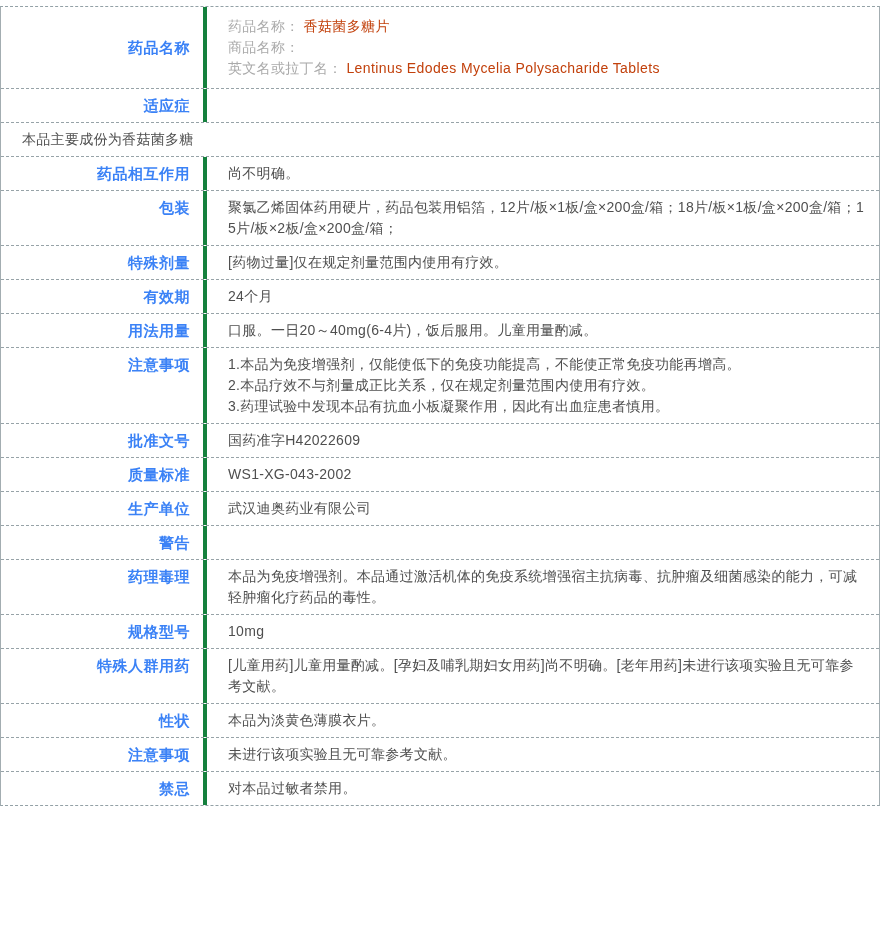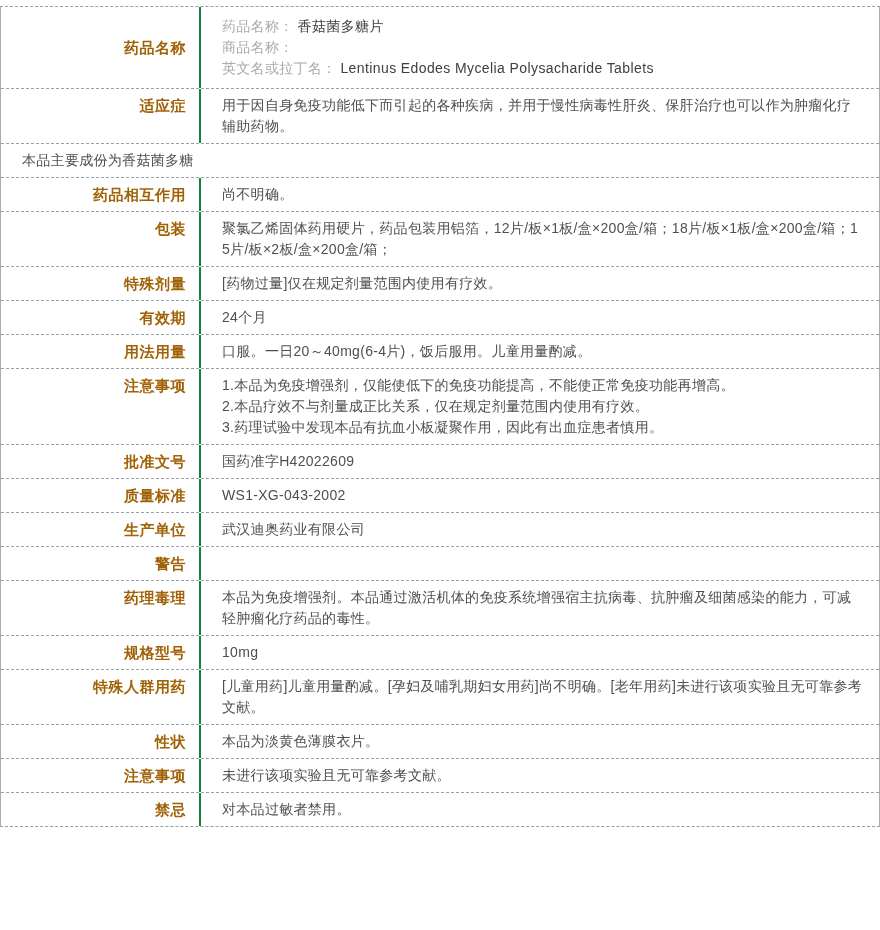--- a/index.html
+++ b/index.html
@@ -26,31 +26,32 @@
     display: flex;
     border-bottom: 1px dashed #97a3a8;
   }
   .row:last-child {
     border-bottom: none;
   }
   .cell.label {
     width: 200px;
     min-width: 200px;
     box-sizing: border-box;
-    border-right: 2px solid #15803d;
+    border-right: 4px solid #15803d;
     display: flex;
     justify-content: flex-end;
     align-items: flex-start;
     padding: 6px 13px 6px 4px;
     font-size: 15px;
     font-weight: bold;
-    color: #a16207;
+    color: #3b82f6;
     line-height: 21px;
     text-align: right;
     letter-spacing: 0.5px;
+    margin-left: 6px;
   }
   .cell.content {
     flex: 1;
     box-sizing: border-box;
     padding: 6px 14px 6px 21px;
     font-size: 14px;
     color: #4f4f4f;
     line-height: 21px;
     letter-spacing: 0.3px;
     white-space: pre-line;
@@ -66,21 +67,21 @@
   }
   .field-line {
     line-height: 21px;
     min-height: 21px;
   }
   .field-label {
     color: #aaaaaa;
     margin-right: 4px;
   }
   .field-value {
-    color: #404040;
+    color: #c2410c;
     letter-spacing: 0.4px;
   }
   .spacer-bottom {
     height: 100px;
     background: #ffffff;
   }
 </style>
 </head>
 <body>
 
@@ -90,21 +91,20 @@
     <div class="cell label">药品名称</div>
     <div class="cell content">
       <div class="field-line"><span class="field-label">药品名称：</span><span class="field-value">香菇菌多糖片</span></div>
       <div class="field-line"><span class="field-label">商品名称：</span><span class="field-value"></span></div>
       <div class="field-line"><span class="field-label">英文名或拉丁名：</span><span class="field-value">Lentinus Edodes Mycelia Polysacharide Tablets</span></div>
     </div>
   </div>
 
   <div class="row">
     <div class="cell label">适应症</div>
-    <div class="cell content">用于因自身免疫功能低下而引起的各种疾病，并用于慢性病毒性肝炎、保肝治疗也可以作为肿瘤化疗辅助药物。</div>
   </div>
 
   <div class="row">
     <div class="cell content">本品主要成份为香菇菌多糖</div>
   </div>
 
   <div class="row">
     <div class="cell label">药品相互作用</div>
     <div class="cell content">尚不明确。</div>
   </div>

